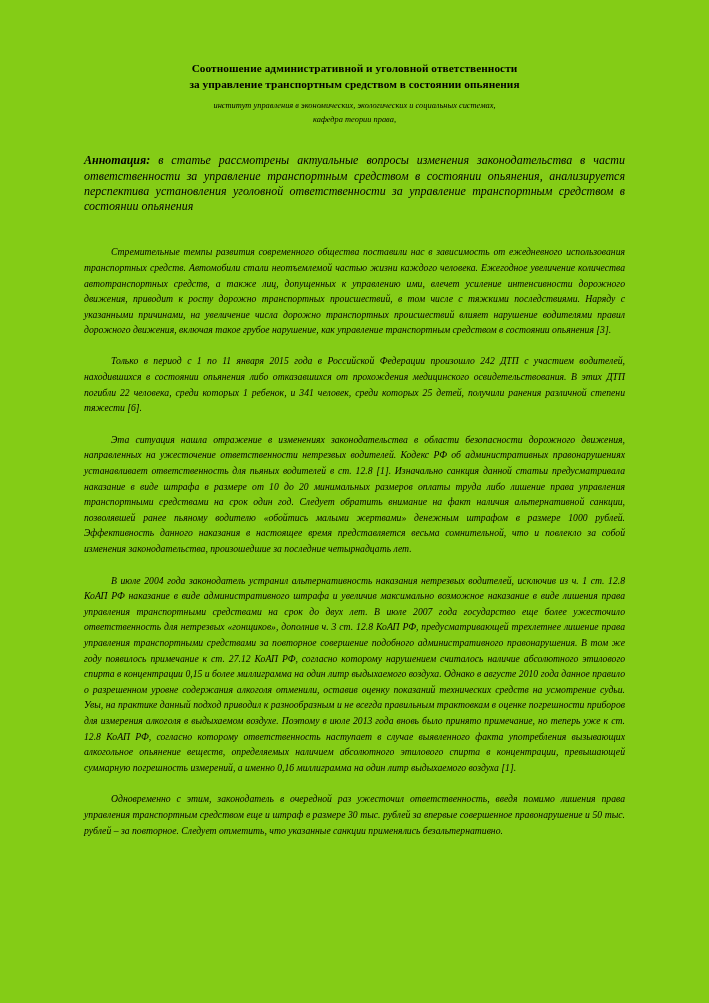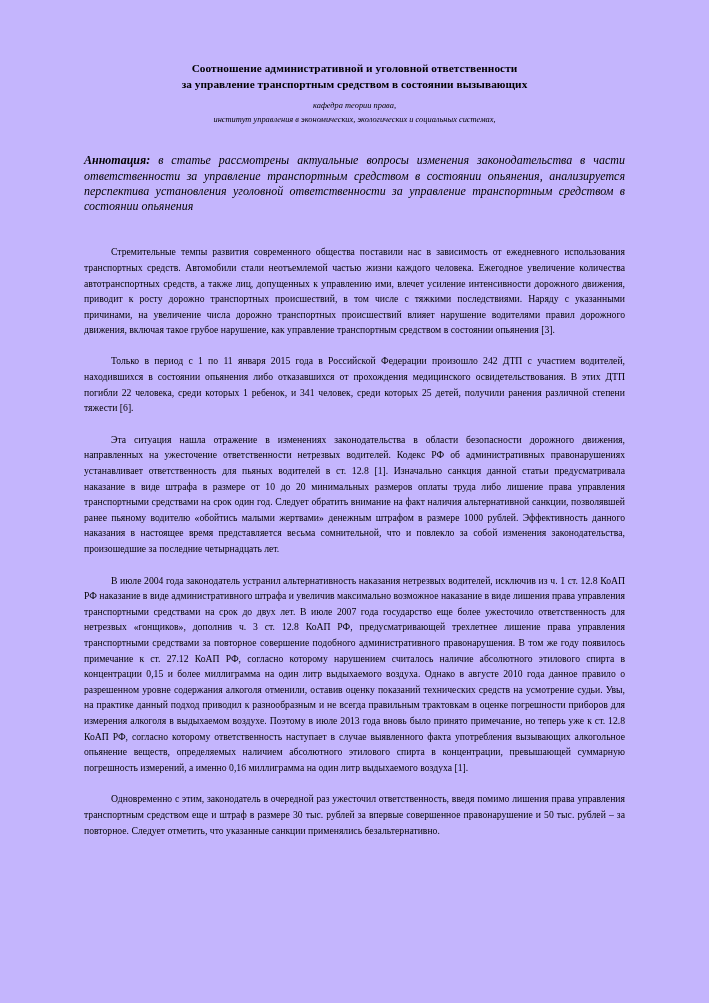--- a/index.html
+++ b/index.html
@@ -13,21 +13,21 @@
     font-family: "Liberation Serif", "DejaVu Serif", serif;
     color: #000000;
     -webkit-font-smoothing: antialiased;
   }
   .page {
     position: relative;
     width: 709px;
     height: 1003px;
     box-sizing: border-box;
     padding: 60px 84px 0 84px;
-    background: #c4b5fd;
+    background: #84cc16;
     overflow: hidden;
   }
   .title-block {
     text-align: center;
     margin: 0 0 0 0;
   }
   .title-line {
     font-weight: bold;
     font-size: 11.3px;
     line-height: 16.4px;
@@ -60,20 +60,21 @@
   }
   .meta-label {
     font-weight: bold;
     font-style: italic;
   }
   .body-block {
     margin-top: 30px;
     text-align: justify;
     font-size: 9.7px;
     line-height: 15.6px;
+    font-style: italic;
   }
   .para {
     text-indent: 27px;
     margin: 0;
     text-align: justify;
     text-justify: inter-word;
   }
   .para.spaced {
     margin-top: 15.5px;
   }
@@ -84,26 +85,26 @@
     margin-top: 16px;
   }
 </style>
 </head>
 <body>
 
 <div class="page">
 
   <div class="title-block">
     <div class="title-line">Соотношение административной и уголовной ответственности</div>
-    <div class="title-line">за управление транспортным средством в состоянии вызывающих</div>
+    <div class="title-line">за управление транспортным средством в состоянии опьянения</div>
   </div>
 
   <div class="affil-block">
+    <div class="affil-line">институт управления в экономических, экологических и социальных системах,</div>
     <div class="affil-line">кафедра теории права,</div>
-    <div class="affil-line">институт управления в экономических, экологических и социальных системах,</div>
   </div>
 
   <div class="meta-block">
     <span class="meta-label">Аннотация:</span><span> в статье рассмотрены актуальные вопросы изменения законодательства в части ответственности за управление транспортным средством в состоянии опьянения, анализируется перспектива установления уголовной ответственности за управление транспортным средством в состоянии опьянения</span>
   </div>
 
 
   <div class="body-block">
     <p class="para">Стремительные темпы развития современного общества поставили нас в зависимость от ежедневного использования транспортных средств. Автомобили стали неотъемлемой частью жизни каждого человека. Ежегодное увеличение количества автотранспортных средств, а также лиц, допущенных к управлению ими, влечет усиление интенсивности дорожного движения, приводит к росту дорожно транспортных происшествий, в том числе с тяжкими последствиями. Наряду с указанными причинами, на увеличение числа дорожно транспортных происшествий влияет нарушение водителями правил дорожного движения, включая такое грубое нарушение, как управление транспортным средством в состоянии опьянения [3].</p>
     <p class="para spaced">Только в период с 1 по 11 января 2015 года в Российской Федерации произошло 242 ДТП с участием водителей, находившихся в состоянии опьянения либо отказавшихся от прохождения медицинского освидетельствования. В этих ДТП погибли 22 человека, среди которых 1 ребенок, и 341 человек, среди которых 25 детей, получили ранения различной степени тяжести [6].</p>

